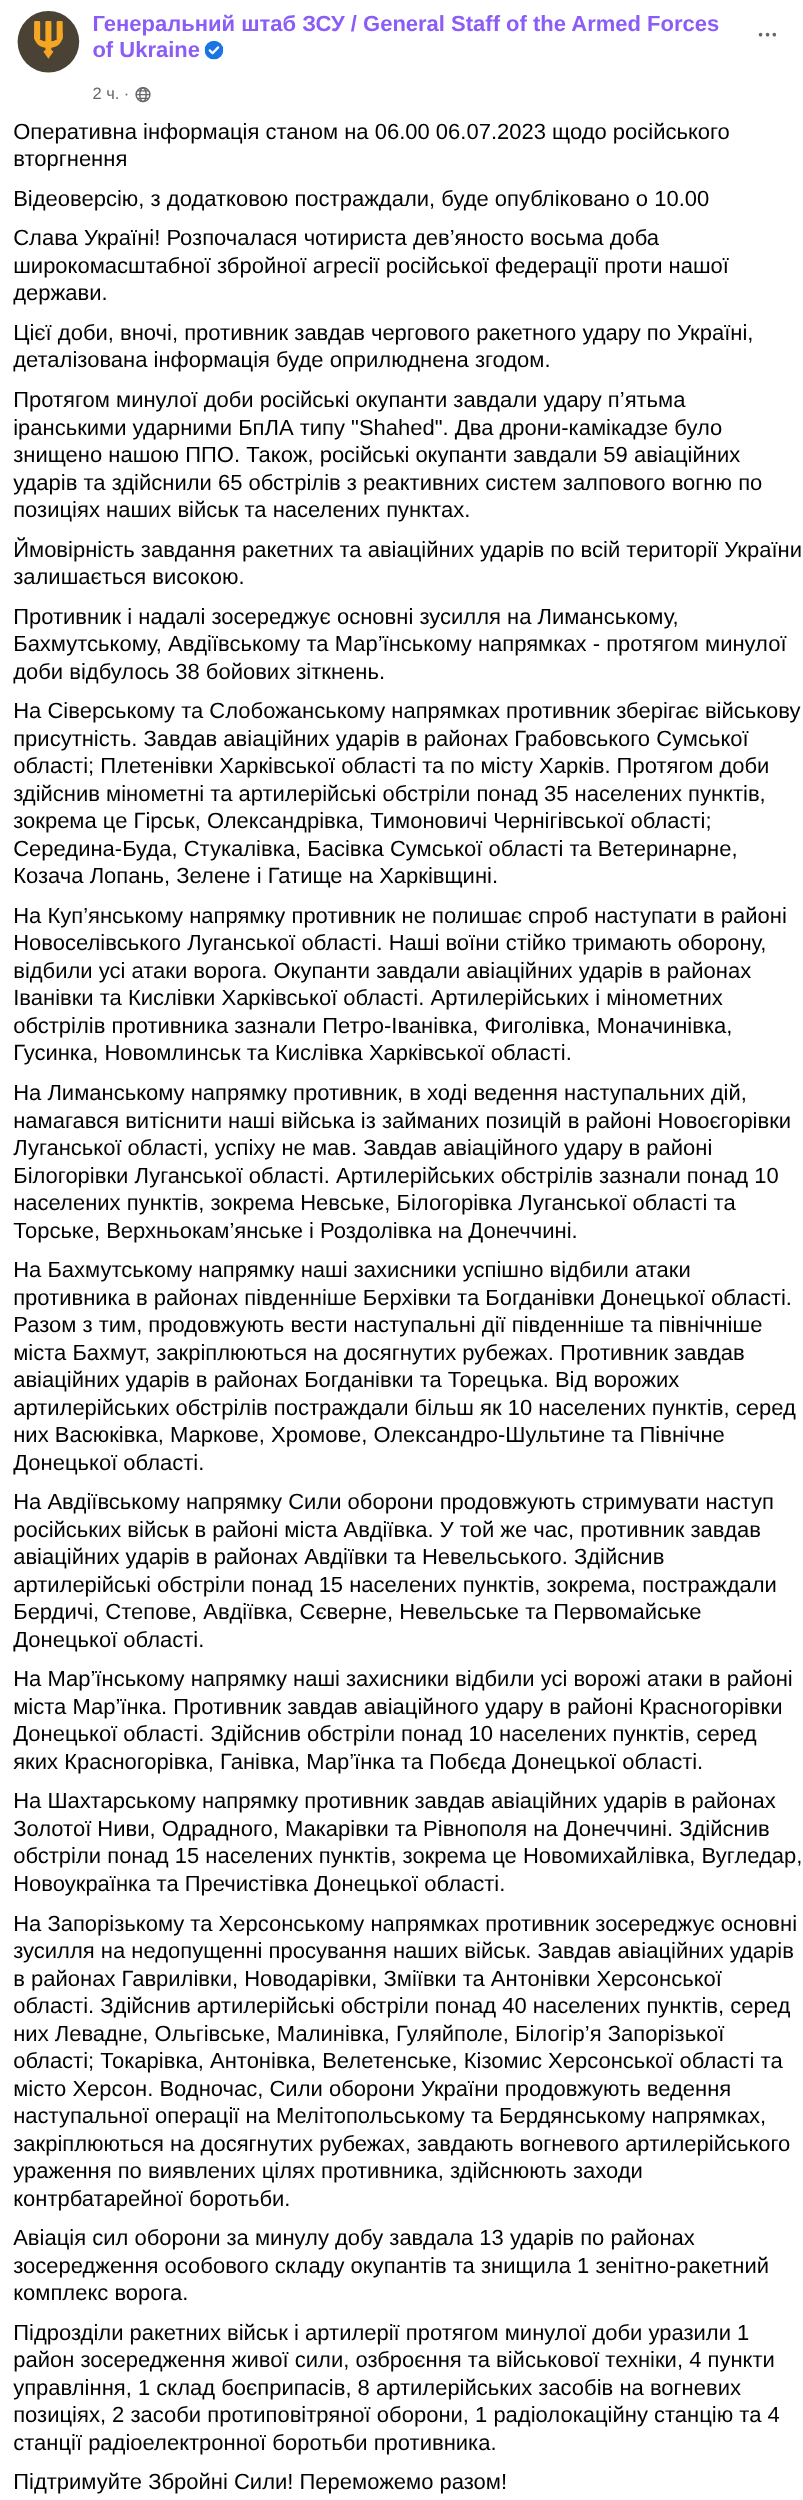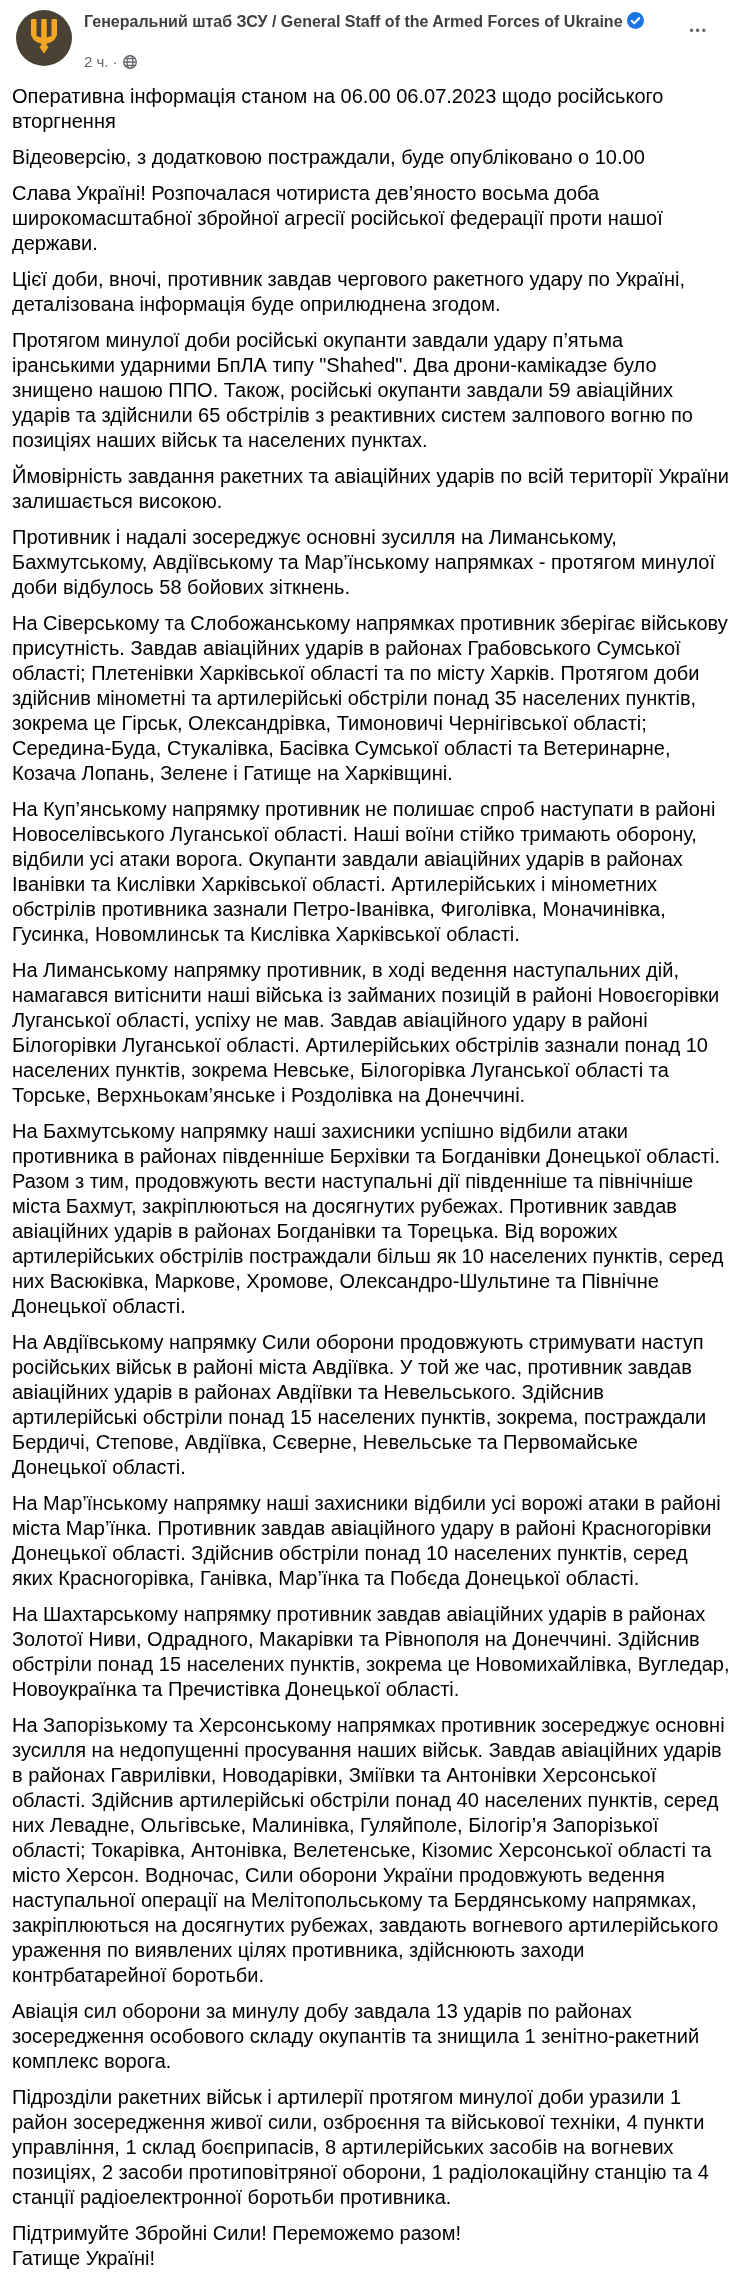--- a/index.html
+++ b/index.html
@@ -1,21 +1,21 @@
 <!DOCTYPE html>
 <html lang="uk"><head>
 <meta charset="utf-8">
 <style>
   html,body{margin:0;padding:0;background:#ffffff;}
   body{width:730px;font-family:"Liberation Sans",sans-serif;color:#050505;}
   .post{width:730px;background:#ffffff;}
   .header{display:flex;align-items:flex-start;padding:10px 16px 0 16px;position:relative;}
   .avatar{width:56px;height:56px;border-radius:50%;background:#4a4335;display:flex;align-items:center;justify-content:center;flex-shrink:0;cursor:pointer;overflow:hidden;}
   .hmeta{margin-left:12px;flex:1;min-width:0;padding-right:44px;}
-  .author{font-weight:bold;font-size:16px;line-height:24px;color:#404040;max-width:606px;cursor:pointer;}
+  .author{font-weight:bold;font-size:20px;line-height:24px;color:#8b5cf6;max-width:606px;cursor:pointer;}
   .badge{display:inline-block;vertical-align:-2px;margin-left:4px;}
   .sub{display:flex;align-items:center;gap:4px;color:#65676b;font-size:15px;line-height:20px;margin-top:16px;}
   .sub .ts{cursor:pointer;}
   .more{position:absolute;right:22px;top:24px;color:#65676b;font-size:12px;letter-spacing:2px;cursor:pointer;user-select:none;}
   .body{padding:12px 0 16px 12px;font-size:20px;line-height:25px;color:#000000;}
   .body p{margin:0 0 11px 0;}
   .body p:last-child{margin-bottom:0;}
 </style>
 </head>
 <body>
@@ -62,21 +62,21 @@
     <div class="more">•••</div>
   </div>
 
   <div class="body">
     <p>Оперативна інформація станом на 06.00 06.07.2023 щодо російського вторгнення</p>
     <p>Відеоверсію, з додатковою постраждали, буде опубліковано о 10.00</p>
     <p>Слава Україні! Розпочалася чотириста дев’яносто восьма доба широкомасштабної збройної агресії російської федерації проти нашої держави.</p>
     <p>Цієї доби, вночі, противник завдав чергового ракетного удару по Україні, деталізована інформація буде оприлюднена згодом.</p>
     <p>Протягом минулої доби російські окупанти завдали удару п’ятьма іранськими ударними БпЛА типу "Shahed". Два дрони-камікадзе було знищено нашою ППО. Також, російські окупанти завдали 59 авіаційних ударів та здійснили 65 обстрілів з реактивних систем залпового вогню по позиціях наших військ та населених пунктах.</p>
     <p>Ймовірність завдання ракетних та авіаційних ударів по всій території України залишається високою.</p>
-    <p>Противник і надалі зосереджує основні зусилля на Лиманському, Бахмутському, Авдіївському та Мар’їнському напрямках - протягом минулої доби відбулось 58 бойових зіткнень.</p>
+    <p>Противник і надалі зосереджує основні зусилля на Лиманському, Бахмутському, Авдіївському та Мар’їнському напрямках - протягом минулої доби відбулось 38 бойових зіткнень.</p>
     <p>На Сіверському та Слобожанському напрямках противник зберігає військову присутність. Завдав авіаційних ударів в районах Грабовського Сумської області; Плетенівки Харківської області та по місту Харків. Протягом доби здійснив мінометні та артилерійські обстріли понад 35 населених пунктів, зокрема це Гірськ, Олександрівка, Тимоновичі Чернігівської області; Середина-Буда, Стукалівка, Басівка Сумської області та Ветеринарне, Козача Лопань, Зелене і Гатище на Харківщині.</p>
     <p>На Куп’янському напрямку противник не полишає спроб наступати в районі Новоселівського Луганської області. Наші воїни стійко тримають оборону, відбили усі атаки ворога. Окупанти завдали авіаційних ударів в районах Іванівки та Кислівки Харківської області. Артилерійських і мінометних обстрілів противника зазнали Петро-Іванівка, Фиголівка, Моначинівка, Гусинка, Новомлинськ та Кислівка Харківської області.</p>
     <p>На Лиманському напрямку противник, в ході ведення наступальних дій, намагався витіснити наші війська із займаних позицій в районі Новоєгорівки Луганської області, успіху не мав. Завдав авіаційного удару в районі Білогорівки Луганської області. Артилерійських обстрілів зазнали понад 10 населених пунктів, зокрема Невське, Білогорівка Луганської області та Торське, Верхньокам’янське і Роздолівка на Донеччині.</p>
     <p>На Бахмутському напрямку наші захисники успішно відбили атаки противника в районах південніше Берхівки та Богданівки Донецької області. Разом з тим, продовжують вести наступальні дії південніше та північніше міста Бахмут, закріплюються на досягнутих рубежах. Противник завдав авіаційних ударів в районах Богданівки та Торецька. Від ворожих артилерійських обстрілів постраждали більш як 10 населених пунктів, серед них Васюківка, Маркове, Хромове, Олександро-Шультине та Північне Донецької області.</p>
     <p>На Авдіївському напрямку Сили оборони продовжують стримувати наступ російських військ в районі міста Авдіївка. У той же час, противник завдав авіаційних ударів в районах Авдіївки та Невельського. Здійснив артилерійські обстріли понад 15 населених пунктів, зокрема, постраждали Бердичі, Степове, Авдіївка, Сєверне, Невельське та Первомайське Донецької області.</p>
     <p>На Мар’їнському напрямку наші захисники відбили усі ворожі атаки в районі міста Мар’їнка. Противник завдав авіаційного удару в районі Красногорівки Донецької області. Здійснив обстріли понад 10 населених пунктів, серед яких Красногорівка, Ганівка, Мар’їнка та Побєда Донецької області.</p>
     <p>На Шахтарському напрямку противник завдав авіаційних ударів в районах Золотої Ниви, Одрадного, Макарівки та Рівнополя на Донеччині. Здійснив обстріли понад 15 населених пунктів, зокрема це Новомихайлівка, Вугледар, Новоукраїнка та Пречистівка Донецької області.</p>
     <p>На Запорізькому та Херсонському напрямках противник зосереджує основні зусилля на недопущенні просування наших військ. Завдав авіаційних ударів в районах Гаврилівки, Новодарівки, Зміївки та Антонівки Херсонської області. Здійснив артилерійські обстріли понад 40 населених пунктів, серед них Левадне, Ольгівське, Малинівка, Гуляйполе, Білогір’я Запорізької області; Токарівка, Антонівка, Велетенське, Кізомис Херсонської області та місто Херсон. Водночас, Сили оборони України продовжують ведення наступальної операції на Мелітопольському та Бердянському напрямках, закріплюються на досягнутих рубежах, завдають вогневого артилерійського ураження по виявлених цілях противника, здійснюють заходи контрбатарейної боротьби.</p>
     <p>Авіація сил оборони за минулу добу завдала 13 ударів по районах зосередження особового складу окупантів та знищила 1 зенітно-ракетний комплекс ворога.</p>
     <p>Підрозділи ракетних військ і артилерії протягом минулої доби уразили 1 район зосередження живої сили, озброєння та військової техніки, 4 пункти управління, 1 склад боєприпасів, 8 артилерійських засобів на вогневих позиціях, 2 засоби протиповітряної оборони, 1 радіолокаційну станцію та 4 станції радіоелектронної боротьби противника.</p>

